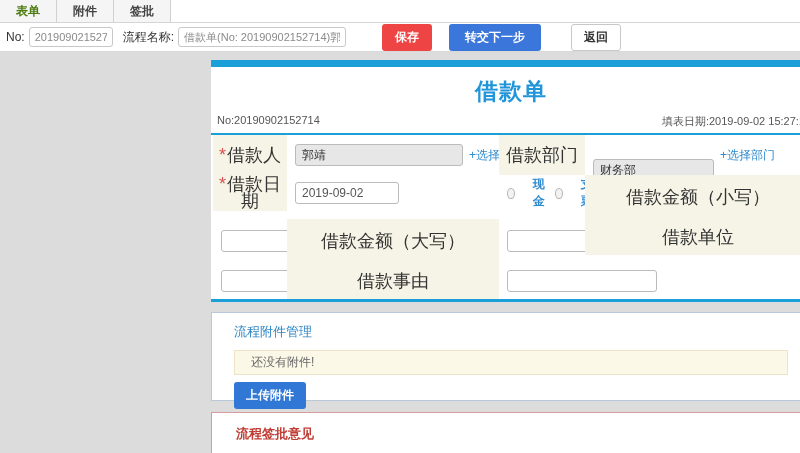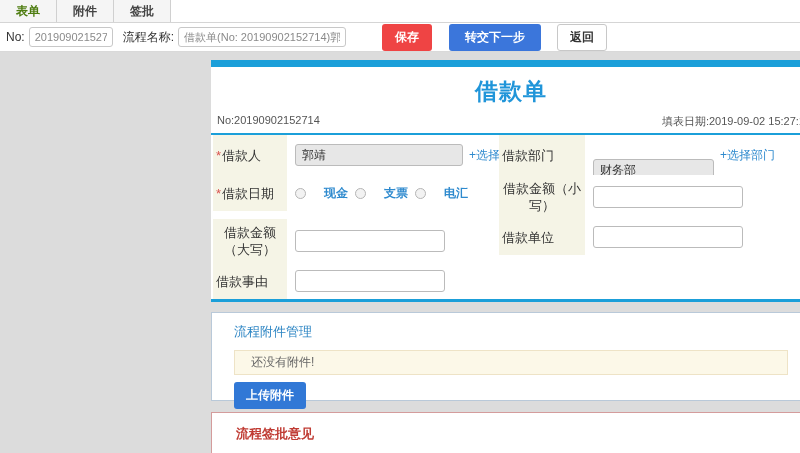--- a/index.html
+++ b/index.html
@@ -17,37 +17,37 @@
     display: flex; align-items: center; padding-left: 6px; }
   .toolbar label { font-size: 12px; color: #333; margin-right: 4px; white-space: nowrap; }
   .toolbar input { height: 20px; border: 1px solid #c8c8c8; border-radius: 3px;
     font-size: 11px; color: #8a8a8a; padding: 0 5px; font-family: inherit; }
   .inp-no { width: 84px; margin-right: 10px; }
   .inp-name { width: 168px; }
   .btn { font-size: 12px; font-weight: bold; border-radius: 3px; border: 1px solid transparent;
     padding: 4px 12px; cursor: pointer; white-space: nowrap; font-family: inherit; }
   .btn-save { background: #ef4444; color: #fff; margin-left: 36px; }
   .btn-next { background: #3b76db; color: #fff; margin-left: 17px; padding: 4px 15px; }
-  .btn-back { background: #fff; color: #333; border-color: #c8c8c8; margin-left: 16px; text-align: right; }
+  .btn-back { background: #fff; color: #333; border-color: #c8c8c8; margin-left: 30px; text-align: right; }
 
   
   .main { position: relative; height: 401px; background: #dcdcdc; padding-left: 211px; }
   .panel { width: 600px; background: #fff; }
 
   
   .form-panel { margin-top: 8px; }
   .blue-bar { height: 7px; background: #1b9fd9; }
   .form-title { text-align: center; color: #2095d9; font-size: 23px; font-weight: bold;
     padding-top: 9px; letter-spacing: 1px; }
   .no-date-row { display: flex; justify-content: space-between; font-size: 11px; color: #555;
     padding: 7px 6px 4px 6px; border-bottom: 2px solid #1b9fd9; }
   .form-grid { display: grid; grid-template-columns: 74px 212px 86px 1fr;
     grid-auto-rows: min-content; border-bottom: 3px solid #1b9fd9; padding: 0 0 0 2px; }
-  .lbl { background: #f5f4e6; font-size: 13px; color: #333; display: flex;
-    align-items: center; text-align: center; line-height: 17px; padding: 2px 3px; }
+  .lbl { background: #f5f4e6; font-size: 18px; color: #333; display: flex;
+    align-items: center; justify-content: center; text-align: center; line-height: 17px; padding: 2px 3px; }
   .cell { display: flex; align-items: center; background: #fff; padding-left: 8px; }
   .r1 { height: 40px; } .r2 { height: 36px; } .r3 { height: 44px; } .r4 { height: 36px; }
   .req { color: #d9534f; margin-right: 1px; }
   .finp { height: 22px; border: 1px solid #bbb; border-radius: 3px; font-size: 12px;
     color: #555; padding: 0 6px; font-family: inherit; background: #fff; }
   .ro { background: #e7e7e7; color: #333; }
   .w-borrower { width: 168px; } .w-date { width: 104px; } .w-std { width: 150px; }
   .w-dept { width: 121px; margin-top: 30px; }
   .flink { font-size: 12px; color: #2e8ace; text-decoration: none; margin-left: 6px; white-space: nowrap; }
   .radios { display: flex; align-items: center; gap: 7px; }
@@ -112,20 +112,23 @@
       <div class="lbl r1">借款部门</div>
       <div class="cell r1">
         <input class="finp ro w-dept" type="text" readonly="" value="财务部" style="">
         <a class="flink" href="#">+选择部门</a>
       </div>
 
       <div class="lbl r2">
         <span><span class="req">*</span><span>借款日期</span></span>
       </div>
       <div class="cell r2">
+        <input class="finp w-date" type="text" value="2019-09-02" style="">
+      </div>
+      <div class="cell r2">
         <div class="radios">
           <span class="radio-item">
             <span class="radio-dot"></span>
             <span class="rlbl">现金</span>
           </span>
           <span class="radio-item">
             <span class="radio-dot"></span>
             <span class="rlbl">支票</span>
           </span>
           <span class="radio-item">

